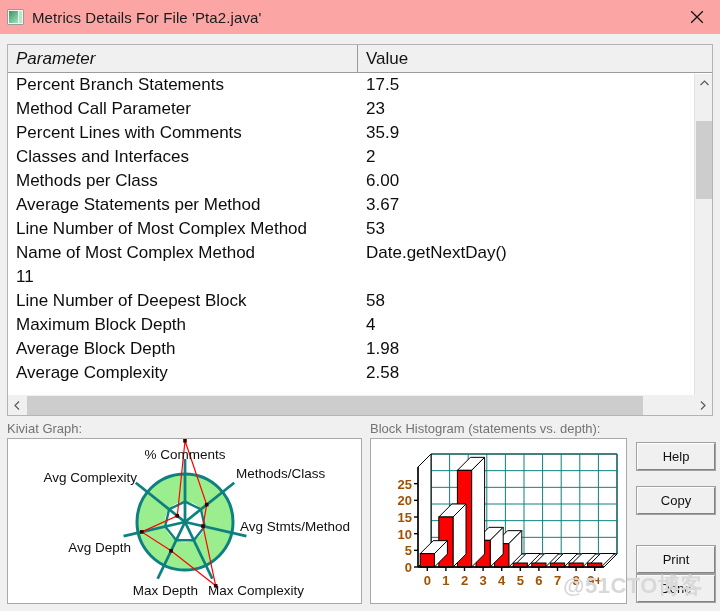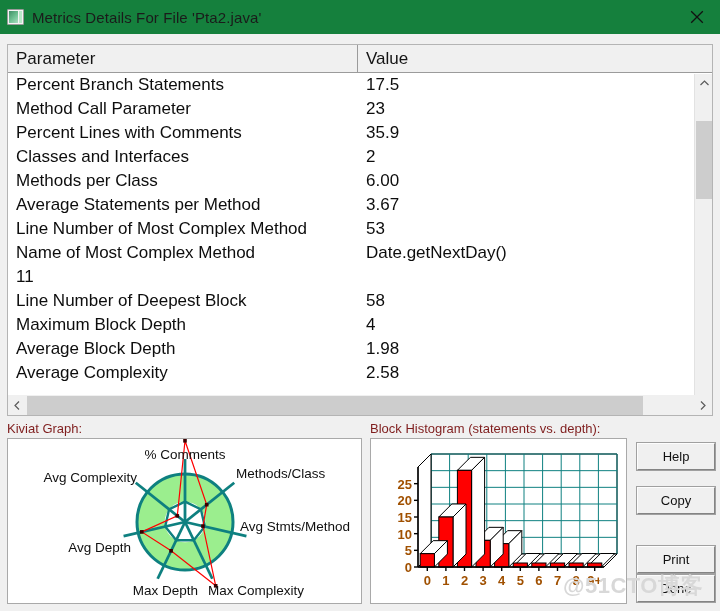--- a/index.html
+++ b/index.html
@@ -6,21 +6,21 @@
   body{
     width:720px;height:611px;
     background:#f0f0f0;
     font-family:"Liberation Sans","DejaVu Sans",sans-serif;
     overflow:hidden;
     -webkit-font-smoothing:antialiased;
   }
   
   #titlebar{
     position:absolute;left:0;top:0;width:720px;height:34px;
-    background:#15803d;
+    background:#fca5a5;
     display:flex;align-items:center;
   }
   #app-icon{
     width:17px;height:16px;margin-left:7px;margin-right:8px;
     border:1px solid #9a9a9a;background:#f4f4f4;
     position:relative;box-sizing:border-box;border-radius:1px;
     flex:0 0 auto;
   }
   #app-icon .blk{position:absolute;left:1px;top:1px;width:9px;height:12px;
     background:linear-gradient(135deg,#3f8f66 0%,#6fc294 55%,#a9dcc0 100%);}
@@ -42,21 +42,21 @@
     background:#ffffff;border:1px solid #b4b4b4;box-sizing:border-box;
   }
   #table-header{
     height:28px;display:flex;background:#f0f0f0;
     border-bottom:1px solid #9b9b9b;box-sizing:border-box;
   }
   .th{
     font-size:17px;color:#141414;display:flex;align-items:center;
     padding-left:8px;box-sizing:border-box;
   }
-  .th.param{width:350px;border-right:1px solid #9b9b9b;}
+  .th.param{width:350px;border-right:1px solid #9b9b9b;font-style:italic;}
   .th.value{flex:1;}
   #table-body{
     position:relative;height:340px;overflow:hidden;background:#fff;
   }
   .row{display:flex;height:24px;align-items:flex-start;}
   .cell{
     font-size:17px;color:#0d0d0d;white-space:nowrap;
     padding-left:8px;box-sizing:border-box;line-height:24px;
   }
   .cell.param{width:350px;}
@@ -83,21 +83,21 @@
     display:flex;align-items:center;
   }
   .hb-arrow{
     width:19px;height:19px;display:flex;align-items:center;justify-content:center;
     color:#555;font-size:11px;cursor:default;flex:0 0 auto;
   }
   #hthumb{height:19px;background:#cdcdcd;width:616px;flex:0 0 auto;}
 
   
   .sec-label{
-    position:absolute;font-size:13px;color:#7f1d1d;
+    position:absolute;font-size:13px;color:#737373;
   }
   #kiviat-label{left:7px;top:421px;}
   #hist-label{left:370px;top:421px;}
 
   #kiviat-panel{
     position:absolute;left:7px;top:438px;width:355px;height:166px;
     background:#ffffff;border:1px solid #a9a9a9;box-sizing:border-box;
   }
   #hist-panel{
     position:absolute;left:370px;top:438px;width:257px;height:166px;

